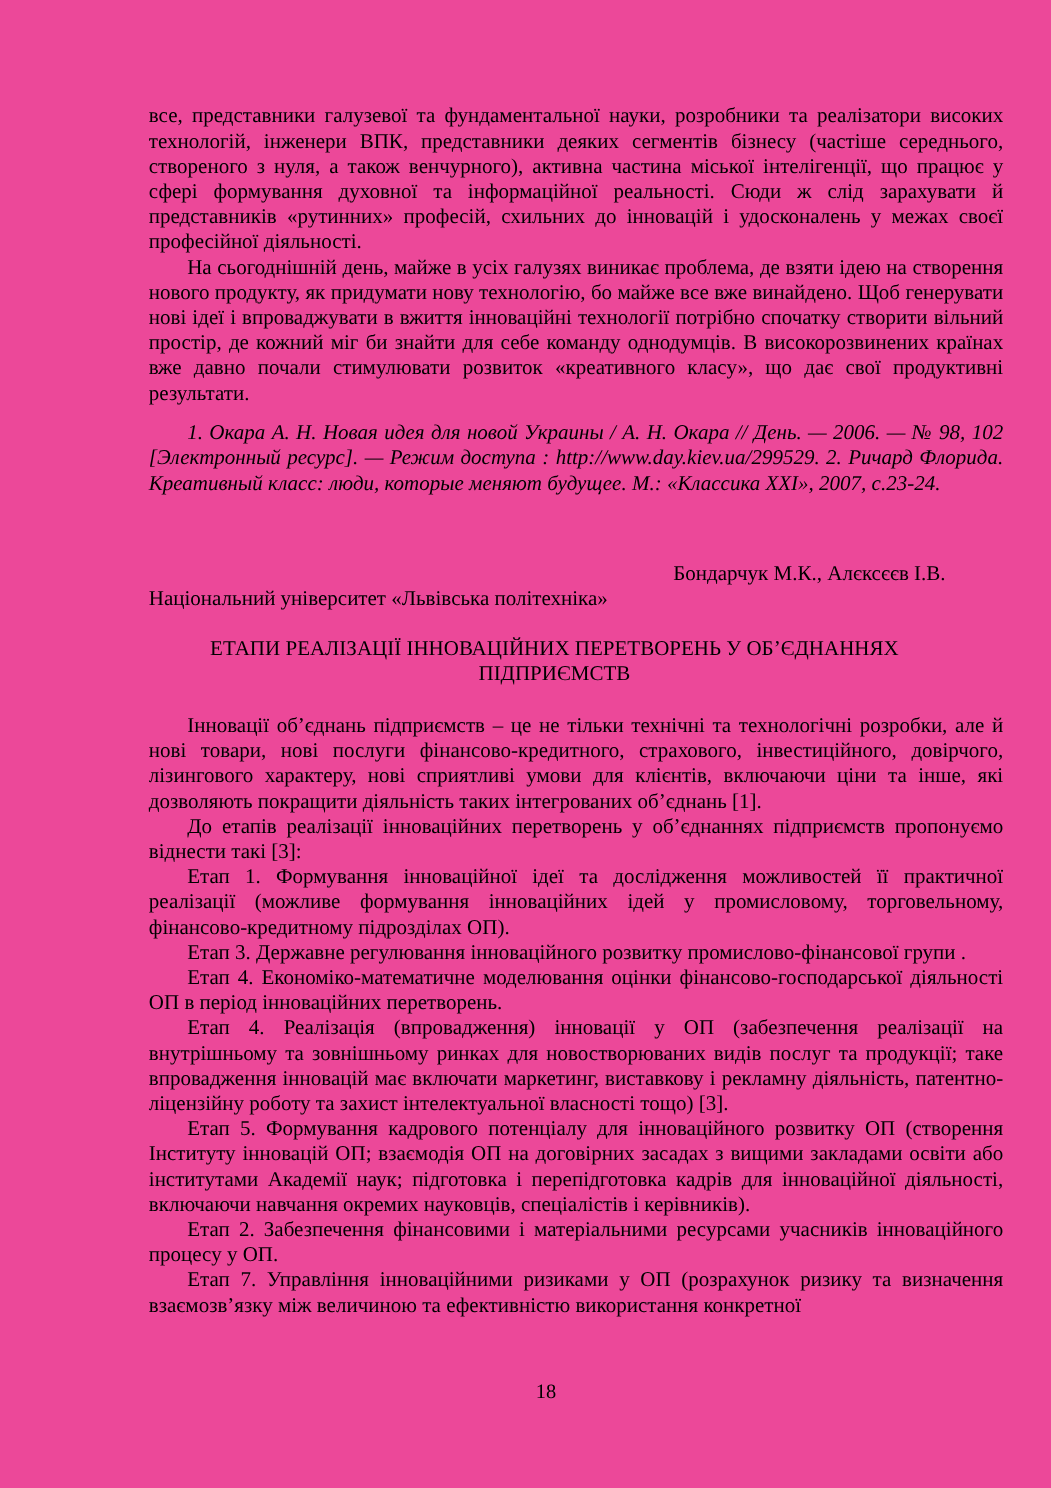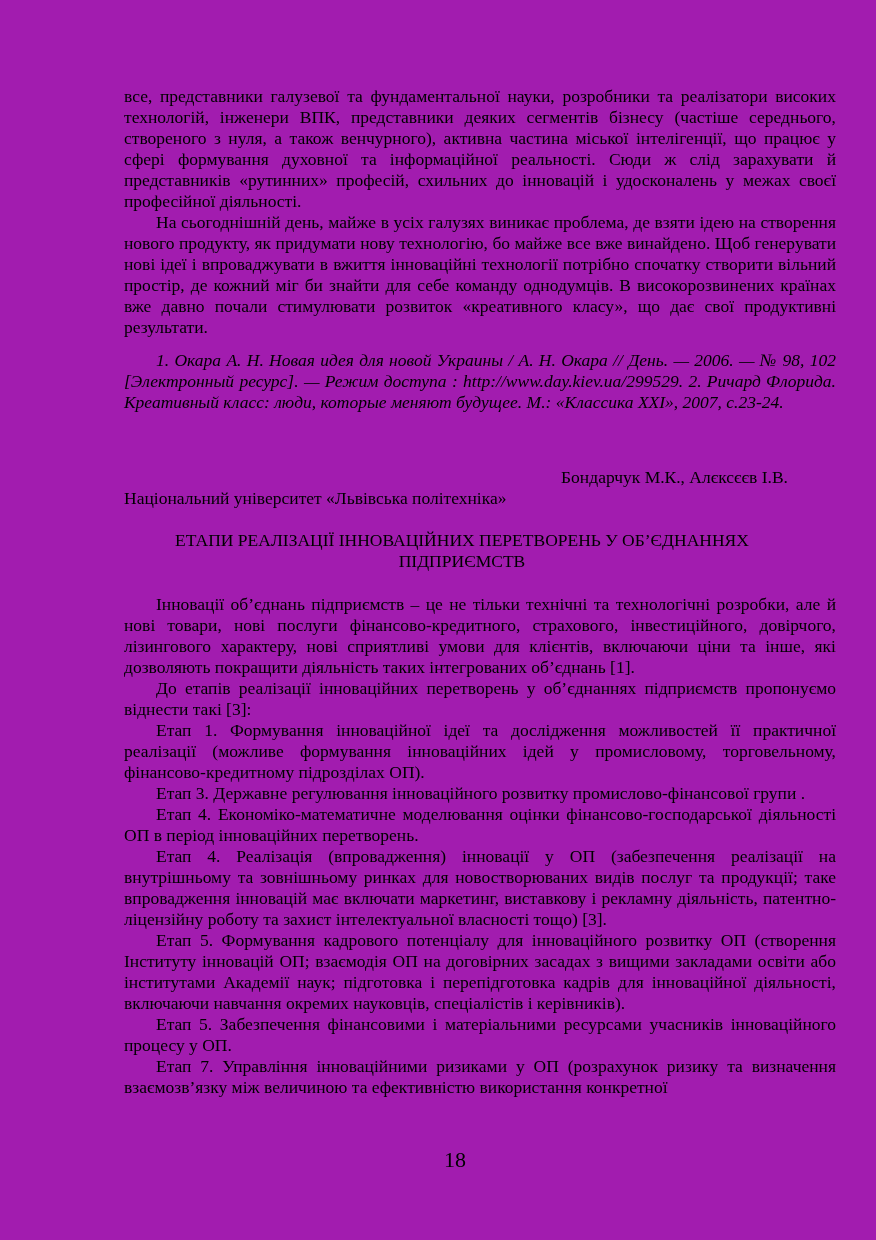--- a/index.html
+++ b/index.html
@@ -4,21 +4,21 @@
 <style>
   html, body {
     margin: 0;
     padding: 0;
     background: #ffffff;
   }
   .page {
     position: relative;
     width: 876px;
     height: 1240px;
-    background: #a21caf;
+    background: #ec4899;
     color: #000000;
     font-family: "Liberation Serif", "DejaVu Serif", serif;
     overflow: hidden;
   }
   .content {
     position: absolute;
     left: 124px;
     top: 86px;
     width: 712px;
   }
@@ -55,21 +55,21 @@
     font-size: 17.5px;
     line-height: 21px;
   }
   .first-body { margin-top: 22px; }
   .pagenum {
     position: absolute;
     top: 1149px;
     left: 124px;
     width: 662px;
     text-align: center;
-    font-size: 22px;
+    font-size: 17px;
     line-height: 21px;
   }
 </style>
 </head>
 <body>
 
 <div class="page">
   <div class="content">
 
     <p class="body">все, представники галузевої та фундаментальної науки, розробники та реалізатори високих технологій, інженери ВПК, представники деяких сегментів бізнесу (частіше середнього, створеного з нуля, а також венчурного), активна частина міської інтелігенції, що працює у сфері формування духовної та інформаційної реальності. Сюди ж слід зарахувати й представників «рутинних» професій, схильних до інновацій і удосконалень у межах своєї професійної діяльності.</p>
@@ -91,20 +91,20 @@
     <p class="body indent">Етап 1. Формування інноваційної ідеї та дослідження можливостей її практичної реалізації (можливе формування інноваційних ідей у промисловому, торговельному, фінансово-кредитному підрозділах ОП).</p>
 
     <p class="body indent">Етап 3. Державне регулювання інноваційного розвитку промислово-фінансової групи .</p>
 
     <p class="body indent">Етап 4. Економіко-математичне моделювання оцінки фінансово-господарської діяльності ОП в період інноваційних перетворень.</p>
 
     <p class="body indent">Етап 4. Реалізація (впровадження) інновації у ОП (забезпечення реалізації на внутрішньому та зовнішньому ринках для новостворюваних видів послуг та продукції; таке впровадження інновацій має включати маркетинг, виставкову і рекламну діяльність, патентно-ліцензійну роботу та захист інтелектуальної власності тощо) [3].</p>
 
     <p class="body indent">Етап 5. Формування кадрового потенціалу для інноваційного розвитку ОП (створення Інституту інновацій ОП; взаємодія ОП на договірних засадах з вищими закладами освіти або інститутами Академії наук; підготовка і перепідготовка кадрів для інноваційної діяльності, включаючи навчання окремих науковців, спеціалістів і керівників).</p>
 
-    <p class="body indent">Етап 5. Забезпечення фінансовими і матеріальними ресурсами учасників інноваційного процесу у ОП.</p>
+    <p class="body indent">Етап 2. Забезпечення фінансовими і матеріальними ресурсами учасників інноваційного процесу у ОП.</p>
 
     <p class="body indent">Етап 7. Управління інноваційними ризиками у ОП (розрахунок ризику та визначення взаємозв’язку між величиною та ефективністю використання конкретної</p>
 
   </div>
 
   <div class="pagenum">18</div>
 </div>
 
 </body></html>

